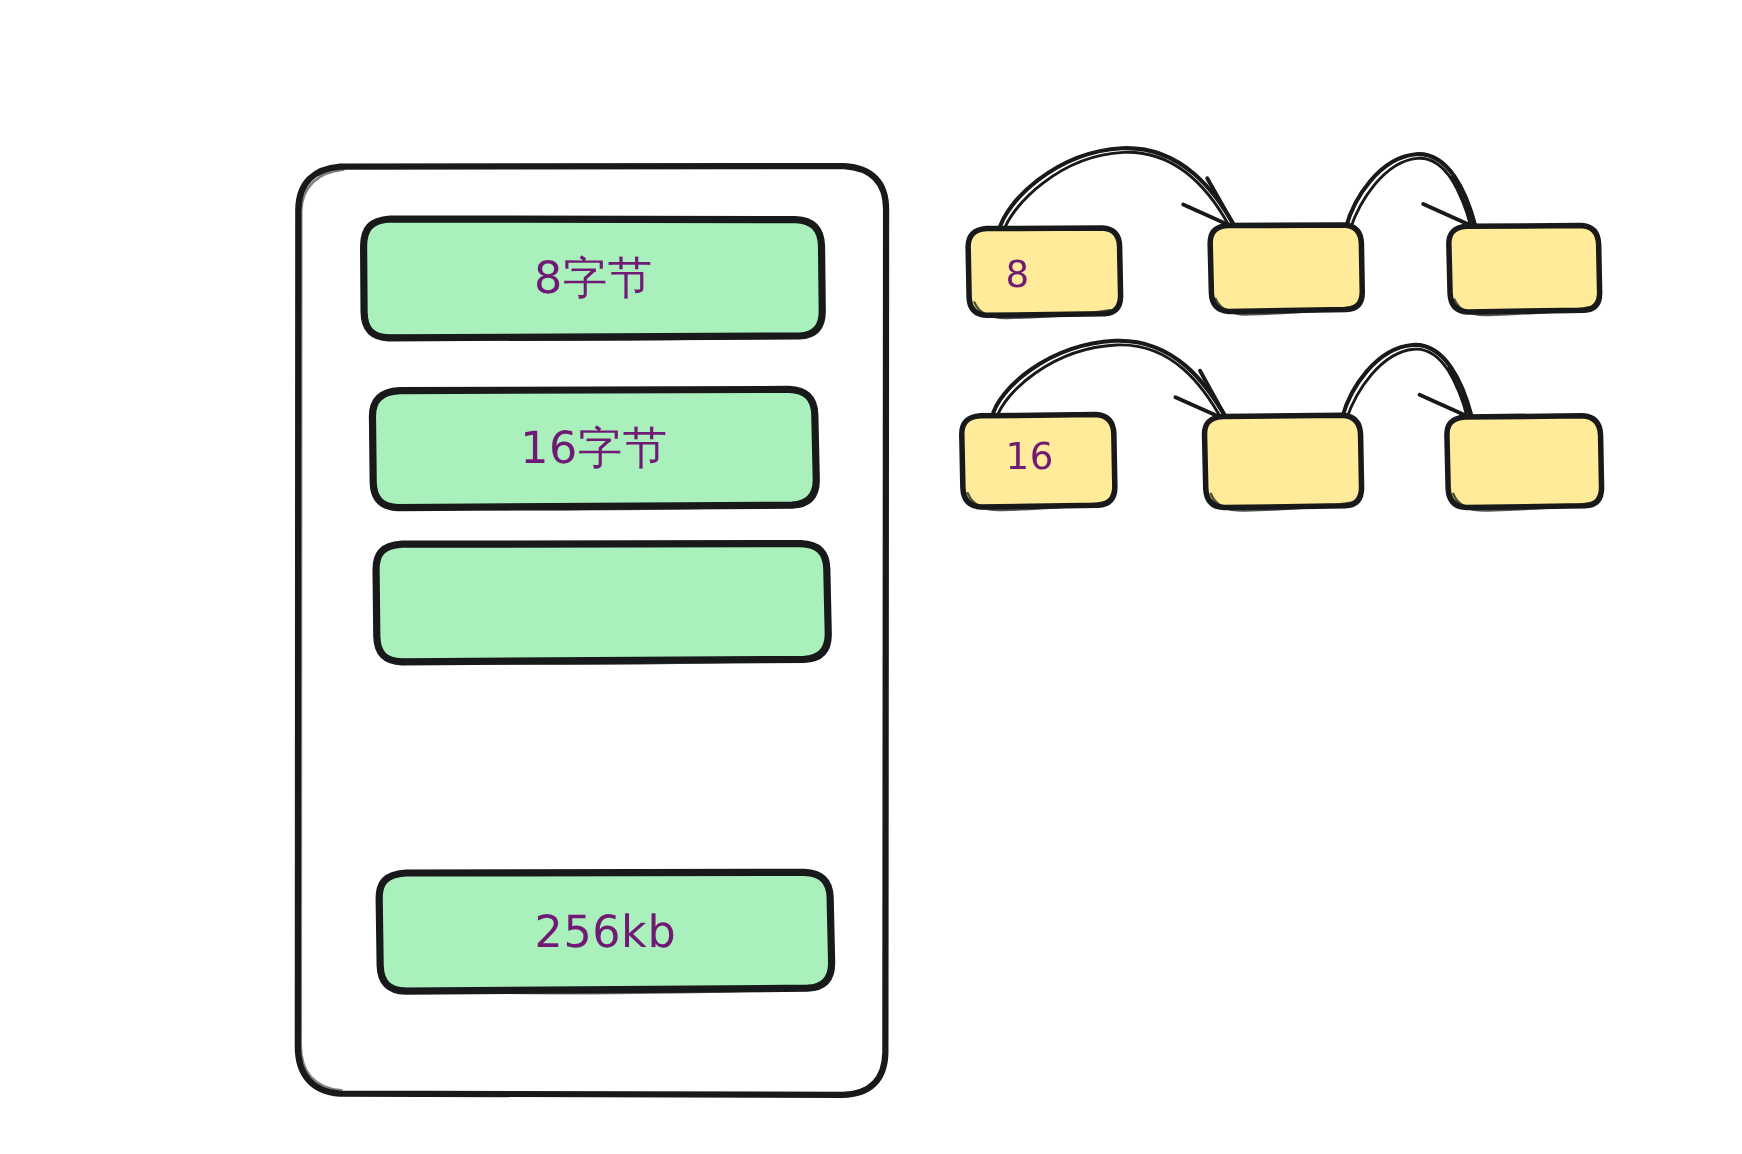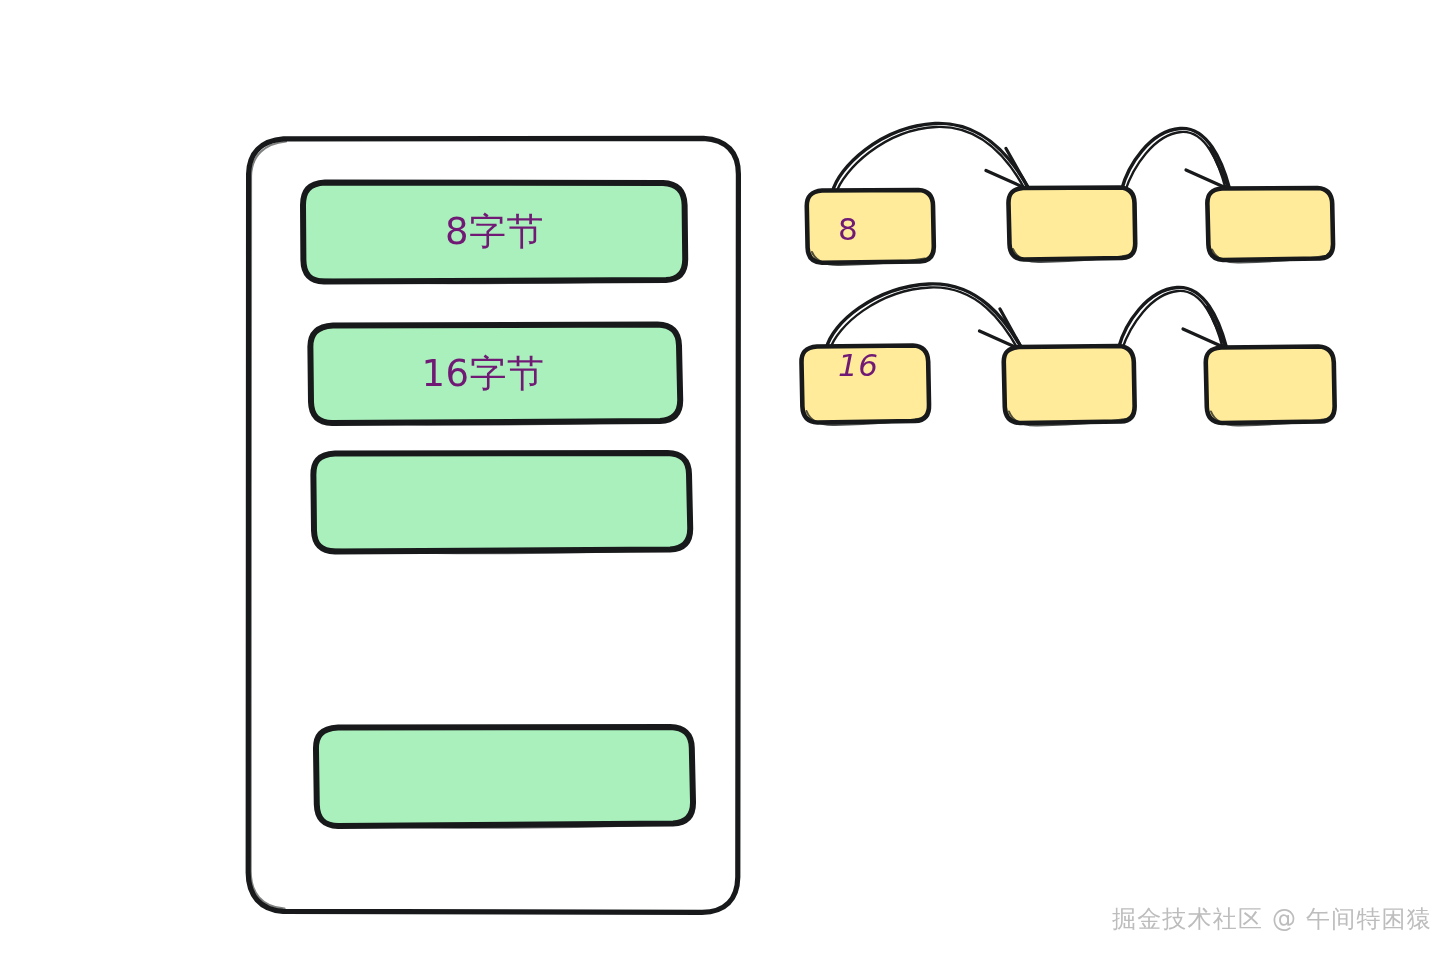--- a/index.html
+++ b/index.html
@@ -258,32 +258,32 @@
                C 1333.4 352.5 1328.5 347.0 1318.5 346.5
                Z" fill="#ffeb99" stroke="#17191a" stroke-width="4.6" stroke-linecap="round" stroke-linejoin="round"></path>
       <path d="M 1211.0 411.5 C 1215.0 422.0 1226.0 426.0 1240.0 425.5
                C 1272.0 424.5 1306.0 422.5 1327.0 419.0" fill="none" stroke="#17191a" stroke-width="2.0" stroke-linecap="round" opacity="0.75"></path>
     </g>
 
   </svg>
 
   <div class="label slot-label" style="left:303px; top:182px; width:383px; height:99px;">8字节</div>
 
-  <div class="label slot-label" style="left:298px; top:324px; width:370px; height:99px;">16字节</div>
+  <div class="label slot-label" style="left:310px; top:324px; width:370px; height:99px;">16字节</div>
 
   <div class="label slot-label" style="left:313px; top:453px; width:377px; height:99px;"></div>
 
+  <div class="label slot-label" style="left:316px; top:727px; width:377px; height:99px;">256kb</div>
 
   <div class="label node-label" style="left:838px; top:196px; width:42px; height:66px; justify-content:flex-start;">8</div>
 
   <div class="label node-label" style="left:1008px; top:187px; width:128px; height:73px;"></div>
 
   <div class="label node-label" style="left:1207px; top:188px; width:127px; height:73px;"></div>
 
-  <div class="label node-label" style="left:838px; top:332px; width:54px; height:66px; justify-content:flex-start;font-style:italic;">16</div>
+  <div class="label node-label" style="left:838px; top:348px; width:54px; height:66px; justify-content:flex-start;">16</div>
 
   <div class="label node-label" style="left:1004px; top:347px; width:131px; height:76px;"></div>
 
   <div class="label node-label" style="left:1206px; top:347px; width:129px; height:76px;"></div>
 
-  <div class="watermark">掘金技术社区 @ 午间特困猿</div>
 
 </div>
 
 </body></html>

